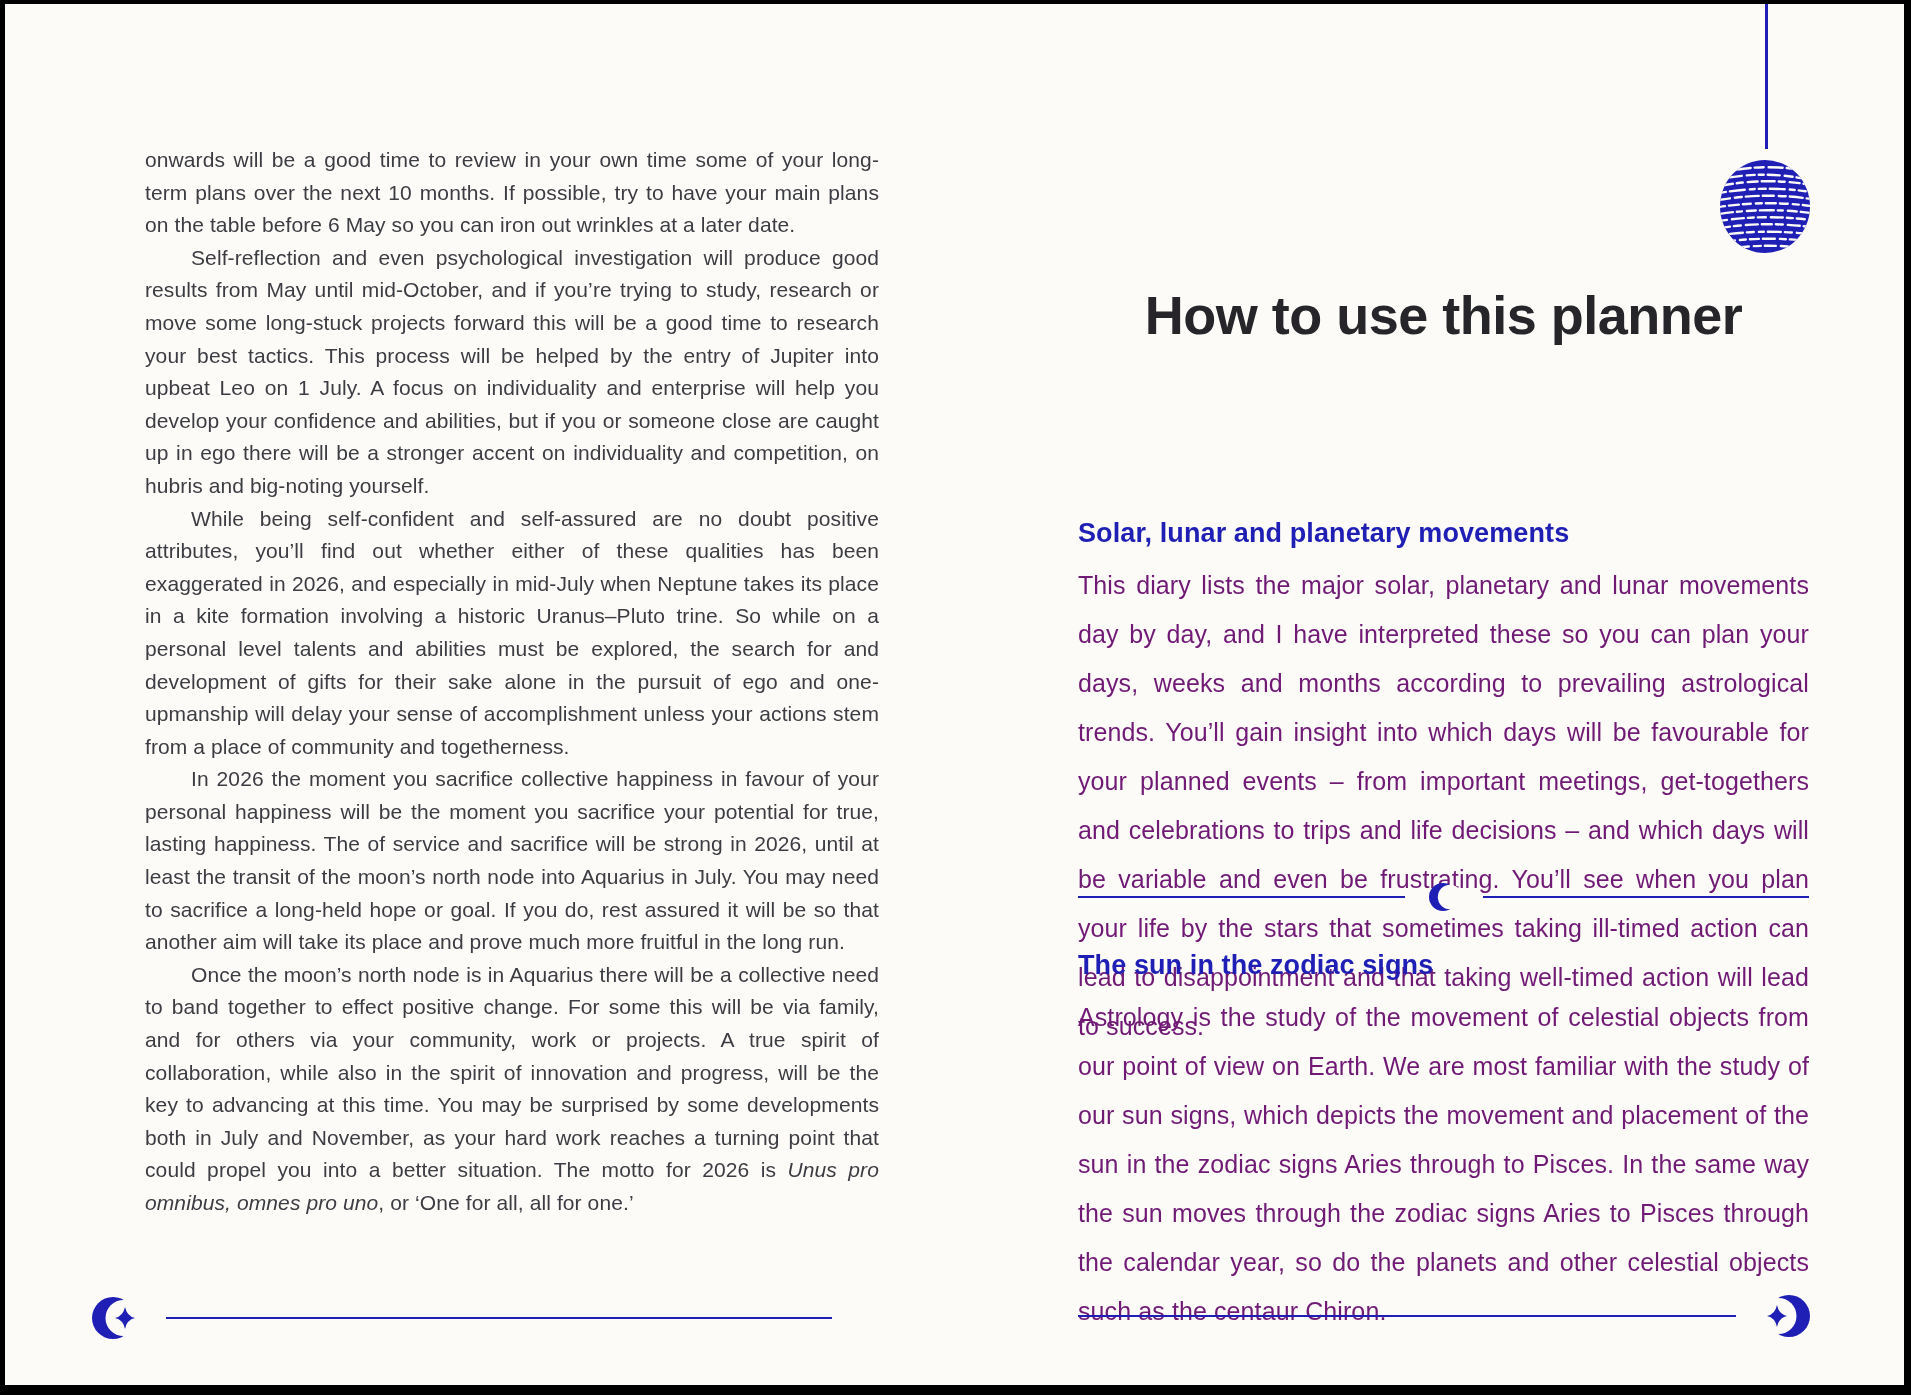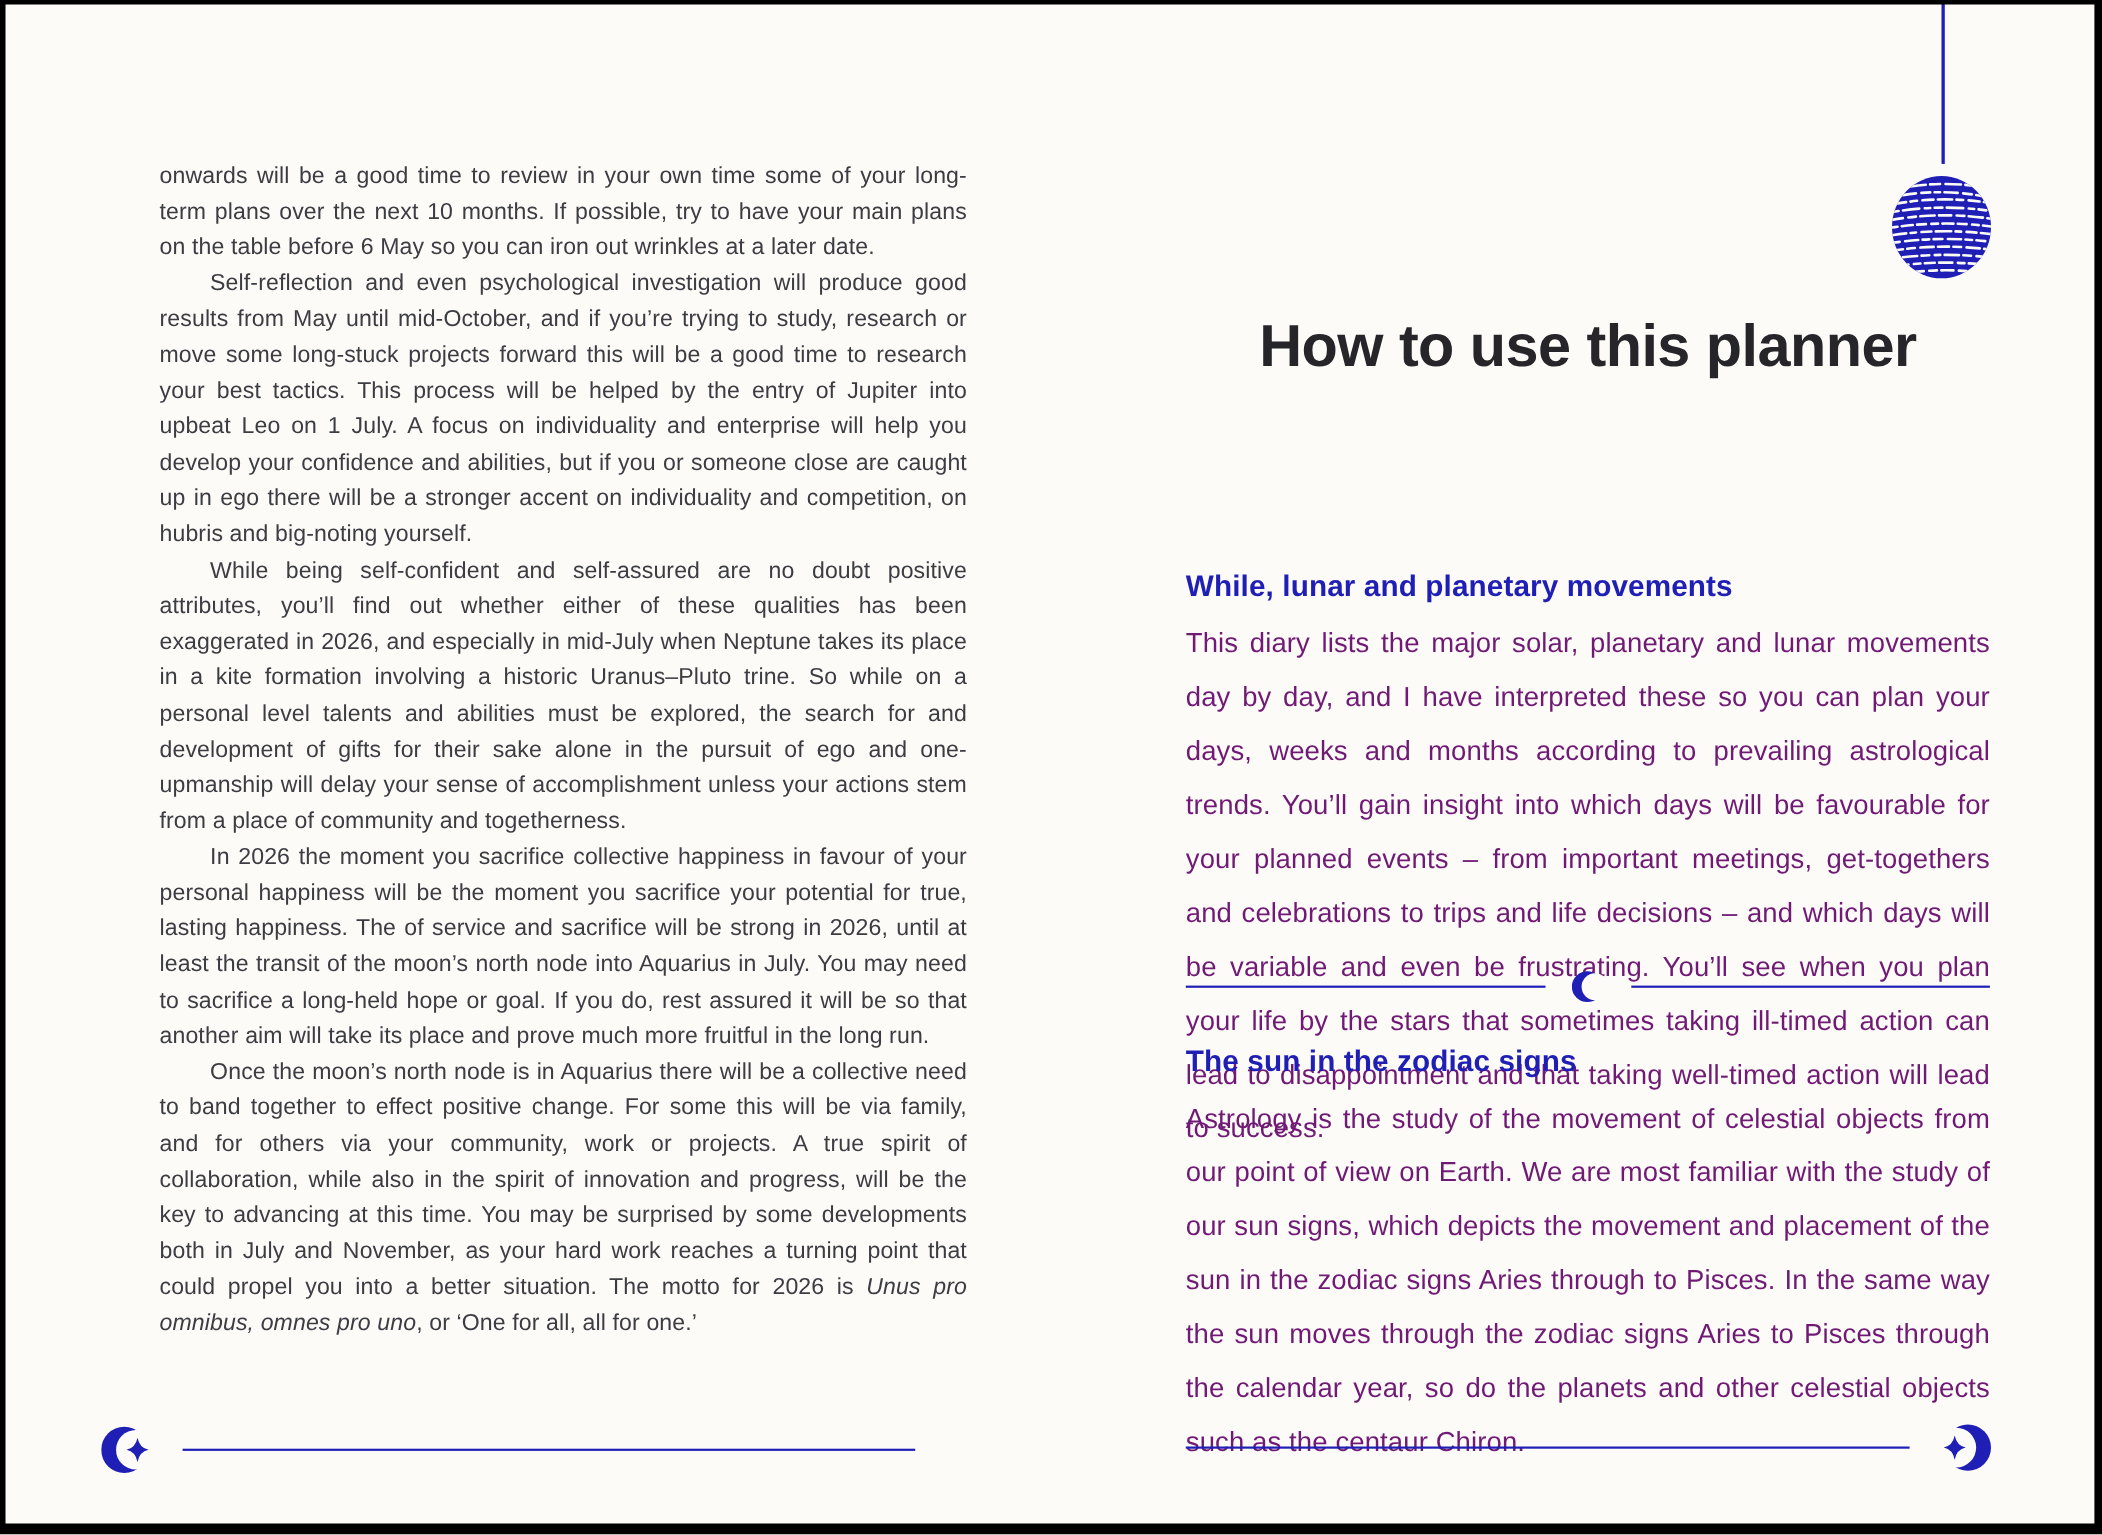--- a/index.html
+++ b/index.html
@@ -96,21 +96,21 @@
     <path d="M1 69 Q46 62 91 68" stroke-dasharray="10 4 7 5 12 4"></path>
     <path d="M2 76 Q46 70 90 75" stroke-dasharray="5 4 13 4 7 5"></path>
     <path d="M4 83 Q46 77 88 82" stroke-dasharray="12 5 6 4 9 4"></path>
     <path d="M8 90 Q46 84 84 89" stroke-dasharray="7 4 11 5"></path>
   </g>
 </svg>
 
 <div class="page-title">How to use this planner</div>
 
 <div class="section section-1">
-  <h2>While, lunar and planetary movements</h2>
+  <h2>Solar, lunar and planetary movements</h2>
   <p class="body">This diary lists the major solar, planetary and lunar movements day by day, and I have interpreted these so you can plan your days, weeks and months according to prevailing astrological trends. You’ll gain insight into which days will be favourable for your planned events – from important meetings, get-togethers and celebrations to trips and life decisions – and which days will be variable and even be frustrating. You’ll see when you plan your life by the stars that sometimes taking ill-timed action can lead to disappointment and that taking well-timed action will lead to success.</p>
 </div>
 
 <div class="divider">
   <span class="rule"></span>
   <span class="gap"></span>
   <svg width="30" height="38" viewBox="0 0 30 38">
     <circle cx="14" cy="19" r="14" fill="#1f1fb5"></circle>
     <circle cx="21" cy="19" r="12.2" fill="#fcfbf7"></circle>
   </svg>

